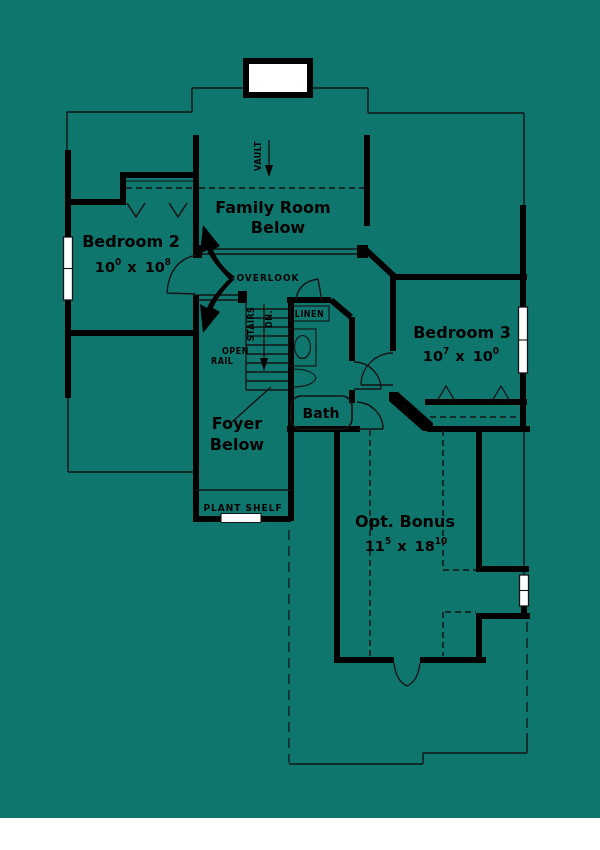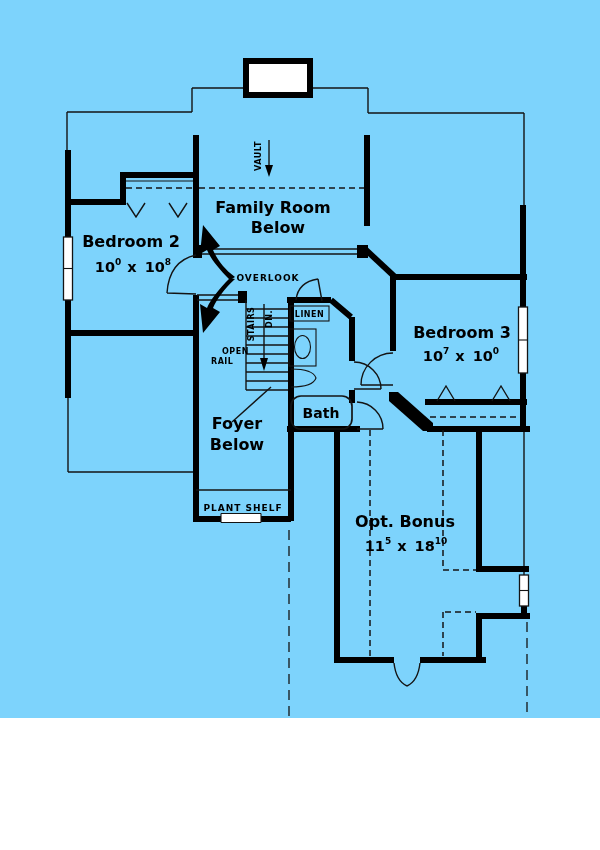--- a/index.html
+++ b/index.html
@@ -1,16 +1,16 @@
 <!DOCTYPE html>
 <html><head>
 <meta charset="utf-8">
 <style>
   html,body{margin:0;padding:0;background:#ffffff;}
-  .page{width:600px;height:718px;background:#7dd3fc;position:relative;overflow:hidden;}
+  .page{width:600px;height:818px;background:#0f766e;position:relative;overflow:hidden;}
   svg{display:block;}
   
   .w{stroke:#000;stroke-width:6;fill:none;stroke-linecap:butt;}
   .t{stroke:#141414;stroke-width:1.4;fill:none;}
   .t2{stroke:#141414;stroke-width:1.1;fill:none;}
   .d{stroke:#141414;stroke-width:1.5;fill:none;stroke-dasharray:6 4;}
   .dl{stroke:#141414;stroke-width:1.3;fill:none;stroke-dasharray:10 6;}
   .blk{fill:#000;stroke:none;}
   .win{fill:#fff;stroke:#141414;stroke-width:1.3;}
   

